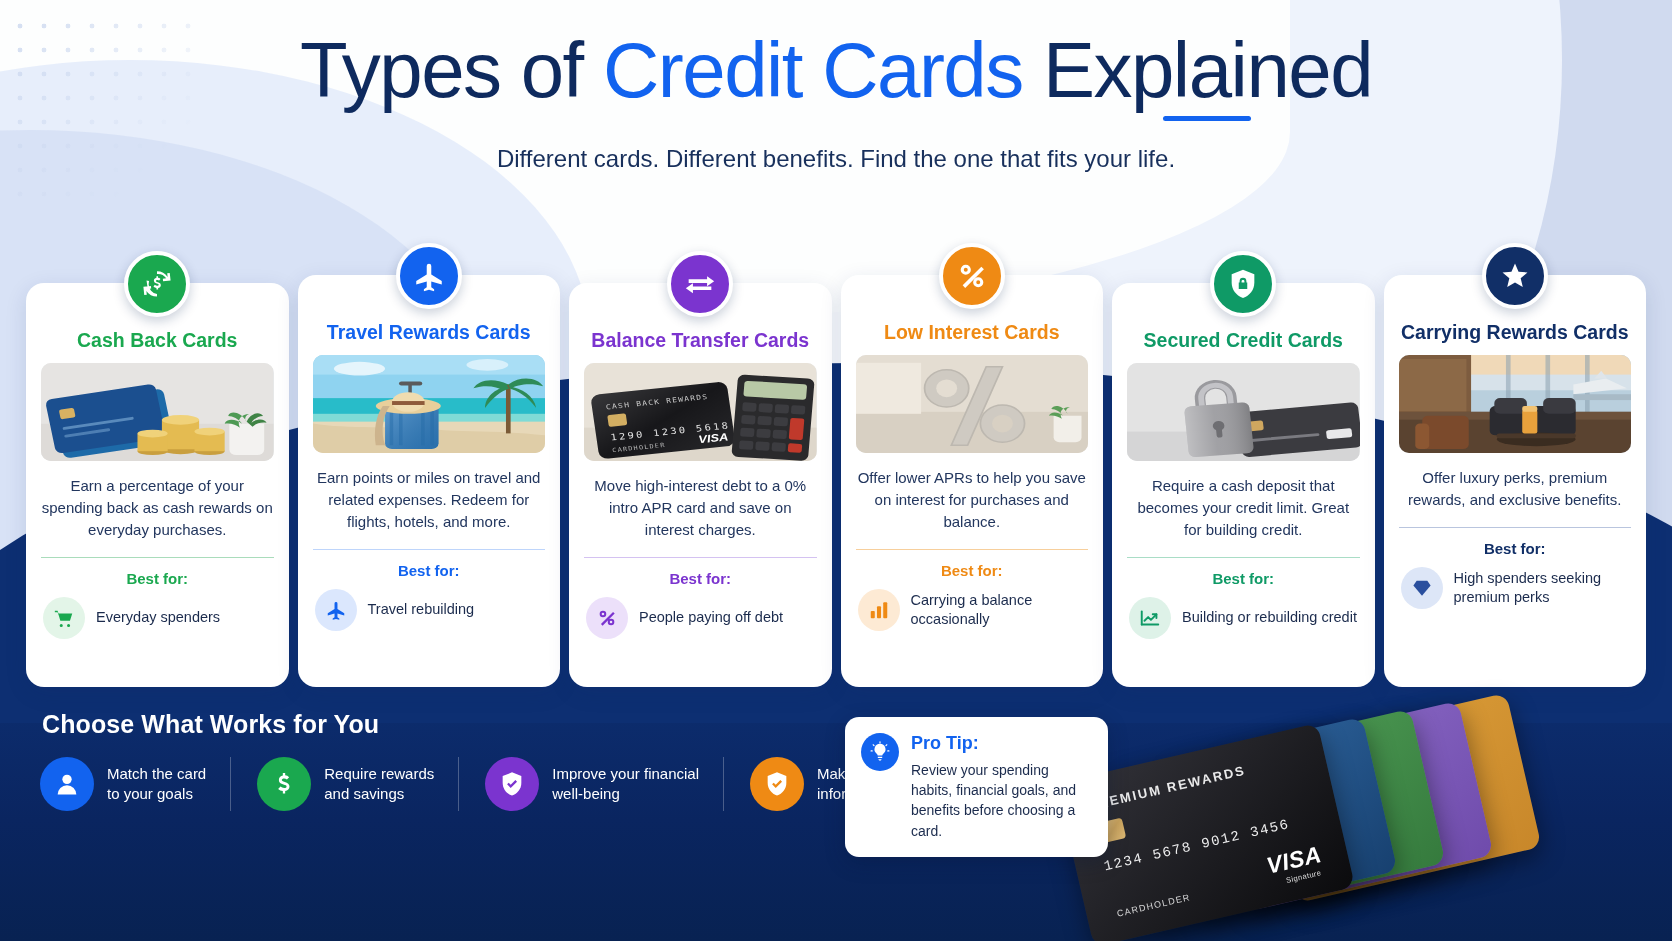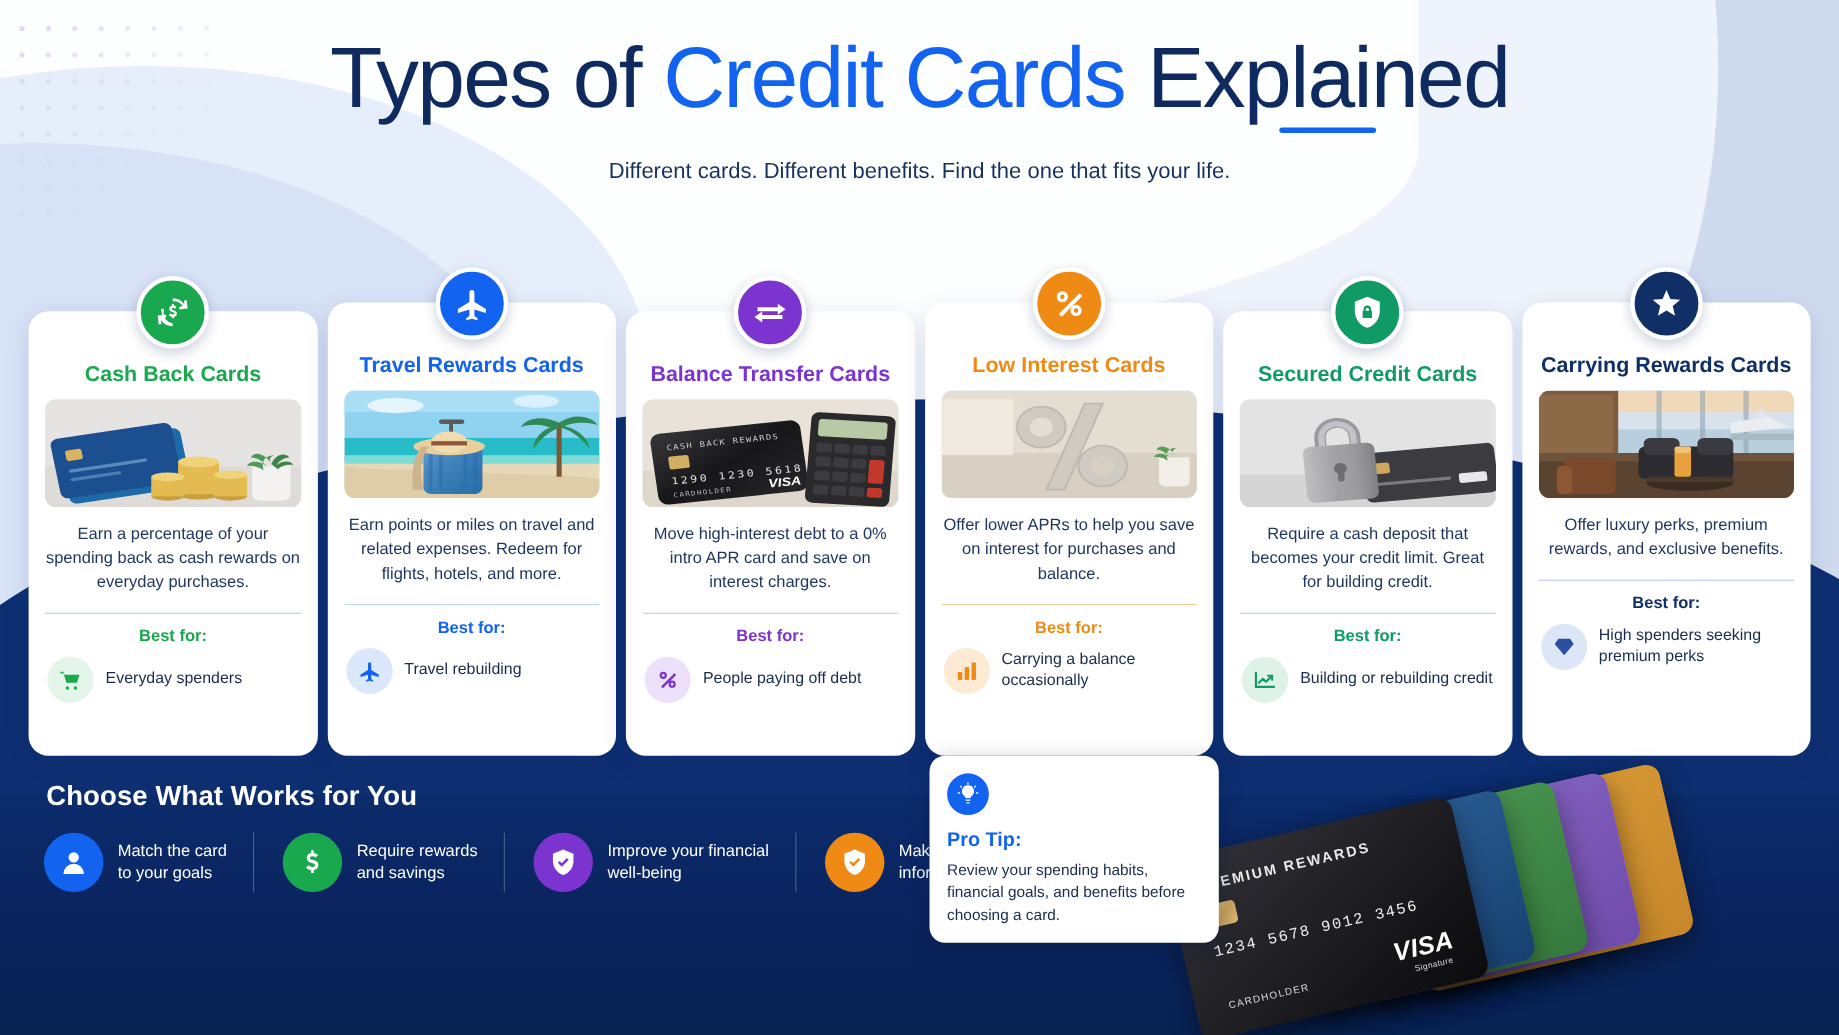--- a/index.html
+++ b/index.html
@@ -59,21 +59,21 @@
     font-size:78px;font-weight:400;letter-spacing:-1.5px;line-height:.99;
     color:#0e2a5e;padding-top:28px;
   }
   .title .hl{color:#1263ef;}
   .title-line2{position:relative;display:inline-block;margin-top:4px;}
   .title-underline{
     position:absolute;left:50%;transform:translateX(-50%);bottom:-12px;
     width:88px;height:5px;background:#1263ef;border-radius:3px;
   }
   .subtitle{
-    margin-top:36px;font-size:20px;color:#18305c;font-weight:400;
+    margin-top:36px;font-size:24px;color:#18305c;font-weight:400;
   }
 
   
   .cards-row{
     position:absolute;top:283px;left:26px;width:1620px;
     display:flex;gap:9px;align-items:flex-start;z-index:5;
   }
   .ccard{
     position:relative;flex:1 1 0;background:#ffffff;border-radius:18px;
     box-shadow:0 6px 22px rgba(18,45,95,.12);
@@ -126,21 +126,21 @@
     width:54px;height:54px;border-radius:50%;flex:0 0 54px;
     display:flex;align-items:center;justify-content:center;
   }
   .feat-ic svg{width:28px;height:28px;fill:#fff;}
   .feat-text{color:#fff;font-size:15px;line-height:1.35;}
 
   
   .protip{
     position:absolute;left:845px;bottom:84px;width:263px;
     background:#fff;border-radius:14px;padding:16px 18px 16px 16px;
-    box-shadow:0 6px 20px rgba(5,22,60,.3);display:flex;gap:12px;z-index:8;flex-direction:column;
+    box-shadow:0 6px 20px rgba(5,22,60,.3);display:flex;gap:12px;z-index:8;
   }
   .protip-ic{
     width:38px;height:38px;border-radius:50%;background:#1263ef;flex:0 0 38px;
     display:flex;align-items:center;justify-content:center;
   }
   .protip-ic svg{width:22px;height:22px;fill:#fff;}
   .protip-title{color:#1263ef;font-size:18px;font-weight:700;margin-bottom:6px;}
   .protip-body{font-size:14px;line-height:1.45;color:#1b2b4d;}
 
   

